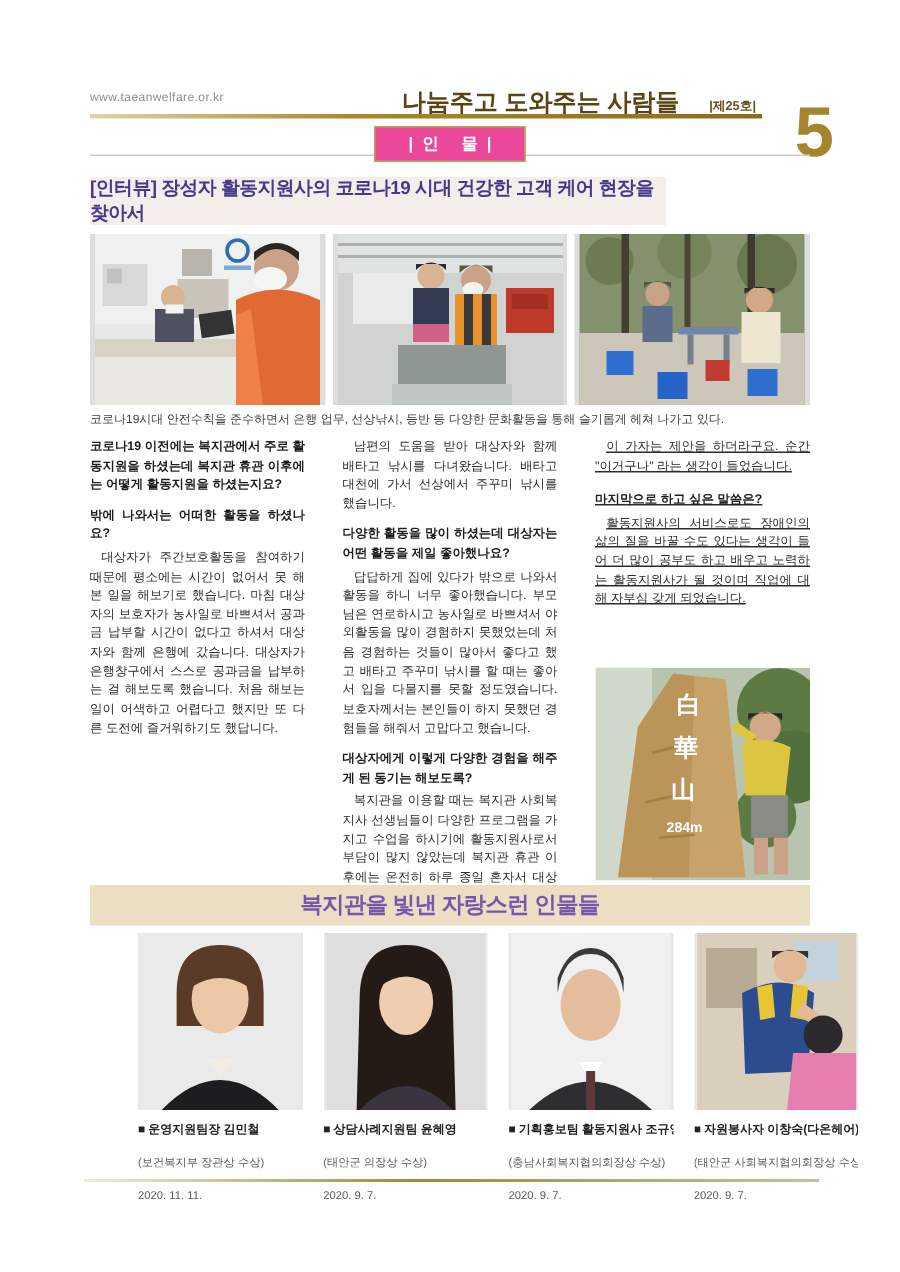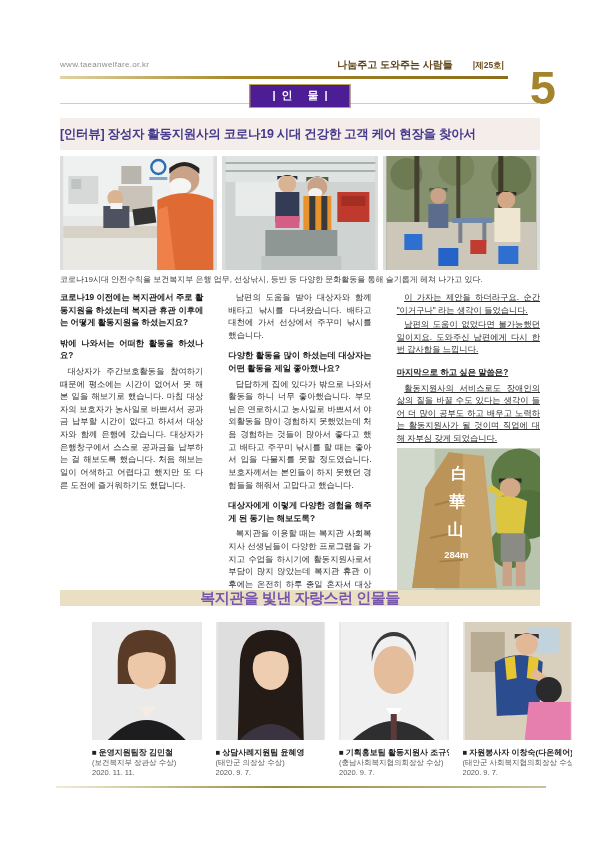--- a/index.html
+++ b/index.html
@@ -2,58 +2,58 @@
 <html><head>
 <meta charset="utf-8">
 <style>
   html,body{margin:0;padding:0;background:#e9e7e4;}
   .page{position:relative;width:600px;height:848px;background:#fff;margin:0 auto;
         font-family:"Liberation Sans","DejaVu Sans",sans-serif;color:#222;overflow:hidden;
         box-shadow:0 0 6px rgba(0,0,0,.25);}
   
   .hdr-url{position:absolute;left:60px;top:60px;font-size:8px;color:#8d8d8d;letter-spacing:.3px;}
   .hdr-right{position:absolute;right:96px;top:58px;font-size:8.5px;color:#7a5c23;white-space:nowrap;}
-  .hdr-right b{color:#5d4214;font-size:10px;}
+  .hdr-right b{color:#5d4214;font-size:16px;}
   .hdr-issue{font-weight:bold;color:#6b4e1d;margin-left:20px;}
   .gold-rule{position:absolute;left:60px;top:76px;width:448px;height:3px;
              background:linear-gradient(to right,#e2d3a6,#a8862a 40%,#8d6d1d);}
   .page-num{position:absolute;right:44px;top:64px;font-size:47px;font-weight:bold;color:#a5842e;line-height:1;}
   .badge{position:absolute;left:50%;top:84px;transform:translateX(-50%);
-         background:#4c1d95;border:1px solid #bca24c;color:#fff;font-size:11px;font-weight:bold;
+         background:#ec4899;border:1px solid #bca24c;color:#fff;font-size:11px;font-weight:bold;
          letter-spacing:6px;padding:3px 16px 4px 22px;white-space:nowrap;z-index:2;}
   .gray-rule{position:absolute;left:60px;top:103px;width:480px;height:1px;background:#cfcccc;}
   
-  .title-bar{position:absolute;left:60px;top:118px;width:480px;height:32px;background:#f4edea;
+  .title-bar{position:absolute;left:60px;top:118px;width:384px;height:32px;background:#f4edea;
              display:flex;align-items:center;}
   .title-bar span{font-size:12.5px;font-weight:bold;color:#45398c;letter-spacing:-.3px;}
   
   .photos{position:absolute;left:60px;top:156px;width:480px;height:114px;display:flex;gap:5px;}
   .photo{flex:1;overflow:hidden;background:#ddd;}
   .photo svg{display:block;width:100%;height:100%;}
   .caption{position:absolute;left:60px;top:274px;width:480px;font-size:8px;color:#3e3e3e;}
   
   .cols{position:absolute;left:60px;top:291px;width:480px;height:300px;display:flex;gap:25px;overflow:hidden;}
   .col{flex:1;min-width:0;font-size:8.3px;line-height:1.52;text-align:justify;color:#2c2c2c;}
   .col p{margin:0 0 2px;text-indent:.9em;}
   .col p.q{font-weight:bold;text-indent:0;margin:8px 0 3px;color:#1d1d1d;}
   .col p.first{margin-top:0;}
   .col.flexv{display:flex;flex-direction:column;text-decoration:underline;}
   .mtn{margin-top:auto;height:150px;overflow:hidden;}
   .mtn svg{display:block;width:100%;height:100%;}
   
-  .banner{position:absolute;left:60px;top:590px;width:480px;height:16px;background:#eadec3;
+  .banner{position:absolute;left:60px;top:590px;width:480px;height:27px;background:#eadec3;
           display:flex;align-items:center;justify-content:center;}
   .banner span{font-size:15px;font-weight:bold;color:#7757ad;letter-spacing:-.5px;}
   .people{position:absolute;left:60px;top:622px;width:480px;display:flex;gap:14px;padding-left:32px;}
   .person{flex:1;min-width:0;}
   .pphoto{height:118px;background:#e8e8e8;overflow:hidden;}
   .pphoto svg{display:block;width:100%;height:100%;}
   .pname{margin-top:7px;font-size:8px;font-weight:bold;color:#222;white-space:nowrap;overflow:hidden;}
   .pname .bullet{margin-right:2px;}
-  .paward,.pdate{font-size:7.5px;color:#5a5a5a;margin-top:0;white-space:nowrap;overflow:hidden;}
+  .paward,.pdate{font-size:7.5px;color:#5a5a5a;margin-top:12px;white-space:nowrap;overflow:hidden;}
   .footer-rule{position:absolute;left:56px;top:786px;width:490px;height:2px;
                background:linear-gradient(to right,#f2ecd8,#9c8c3a 45%,#c9c09a);}
 </style>
 </head>
 <body>
 
 <div class="page">
 
   <div class="hdr-url">www.taeanwelfare.or.kr</div>
   <div class="hdr-right">
@@ -142,39 +142,38 @@
           <path d="M110 40 Q120 30 130 40 L130 36 L110 36 Z" fill="#2e2a28"></path>
           <rect x="108" y="52" width="26" height="34" fill="#efe6d2"></rect>
           <rect x="18" y="78" width="18" height="16" fill="#2f6fd0"></rect>
           <rect x="52" y="92" width="20" height="18" fill="#2563c8"></rect>
           <rect x="84" y="84" width="16" height="14" fill="#c23b30"></rect>
           <rect x="112" y="90" width="20" height="18" fill="#2f6fd0"></rect>
         </g>
       </svg>
     </div>
   </div>
-  <div class="caption">코로나19시대 안전수칙을 보건복지부 은행 업무, 선상낚시, 등반 등 다양한 문화활동을 통해 슬기롭게 헤쳐 나가고 있다.</div>
+  <div class="caption">코로나19시대 안전수칙을 준수하면서 은행 업무, 선상낚시, 등반 등 다양한 문화활동을 통해 슬기롭게 헤쳐 나가고 있다.</div>
 
   <div class="cols">
     <div class="col">
       <p class="q first">코로나19 이전에는 복지관에서 주로 활동지원을 하셨는데 복지관 휴관 이후에는 어떻게 활동지원을 하셨는지요?</p>
       <p class="q">밖에 나와서는 어떠한 활동을 하셨나요?</p>
       <p>대상자가 주간보호활동을 참여하기 때문에 평소에는 시간이 없어서 못 해본 일을 해보기로 했습니다. 마침 대상자의 보호자가 농사일로 바쁘셔서 공과금 납부할 시간이 없다고 하셔서 대상자와 함께 은행에 갔습니다. 대상자가 은행창구에서 스스로 공과금을 납부하는 걸 해보도록 했습니다. 처음 해보는 일이 어색하고 어렵다고 했지만 또 다른 도전에 즐거워하기도 했답니다.</p>
 
     </div>
     <div class="col">
       <p>남편의 도움을 받아 대상자와 함께 배타고 낚시를 다녀왔습니다. 배타고 대천에 가서 선상에서 주꾸미 낚시를 했습니다.</p>
       <p class="q">다양한 활동을 많이 하셨는데 대상자는 어떤 활동을 제일 좋아했나요?</p>
       <p>답답하게 집에 있다가 밖으로 나와서 활동을 하니 너무 좋아했습니다. 부모님은 연로하시고 농사일로 바쁘셔서 야외활동을 많이 경험하지 못했었는데 처음 경험하는 것들이 많아서 좋다고 했고 배타고 주꾸미 낚시를 할 때는 좋아서 입을 다물지를 못할 정도였습니다. 보호자께서는 본인들이 하지 못했던 경험들을 해줘서 고맙다고 했습니다.</p>
       <p class="q">대상자에게 이렇게 다양한 경험을 해주게 된 동기는 해보도록?</p>
       <p>복지관을 이용할 때는 복지관 사회복지사 선생님들이 다양한 프로그램을 가지고 수업을 하시기에 활동지원사로서 부담이 많지 않았는데 복지관 휴관 이후에는 온전히 하루 종일 혼자서 대상자를 케어 하려니 많이 부담스럽고 고민을 했습니다. 고민하는 저의 모습을 남편이 지켜 보며 보호자가 허락한다면 남편 낚시 가는데 같</p>
     </div>
     <div class="col flexv">
       <p class="first">이 가자는 제안을 하더라구요. 순간 "이거구나" 라는 생각이 들었습니다.</p>
-      <p>남편의 도움이 없었다면 불가능했던 일이지요. 도와주신 남편에게 다시 한 번 감사함을 느낍니다.</p>
       <p class="q">마지막으로 하고 싶은 말씀은?</p>
       <p>활동지원사의 서비스로도 장애인의 삶의 질을 바꿀 수도 있다는 생각이 들어 더 많이 공부도 하고 배우고 노력하는 활동지원사가 될 것이며 직업에 대해 자부심 갖게 되었습니다.</p>
       <div class="mtn">
         <svg viewBox="0 0 152 150">
           <rect width="152" height="150" fill="#b9c4ae"></rect>
           <circle cx="130" cy="30" r="30" fill="#5d7a44"></circle>
           <circle cx="140" cy="70" r="26" fill="#52703c"></circle>
           <circle cx="120" cy="105" r="22" fill="#5d7a44"></circle>
           <rect x="0" y="0" width="40" height="150" fill="#cfd8ca"></rect>
           <g>

